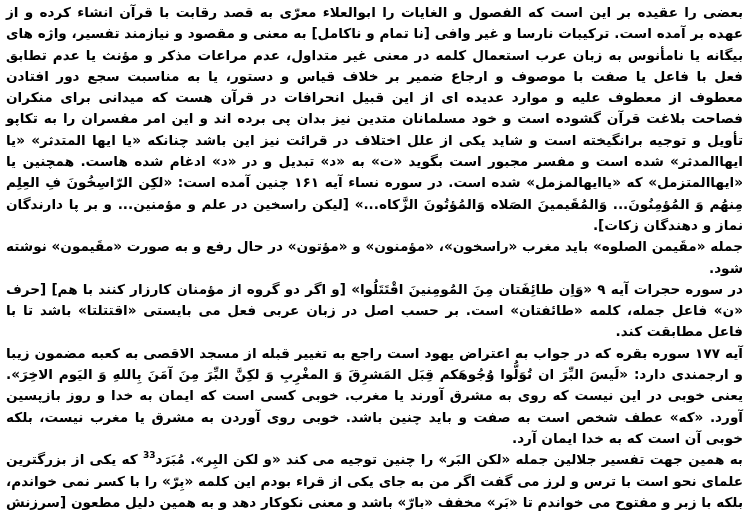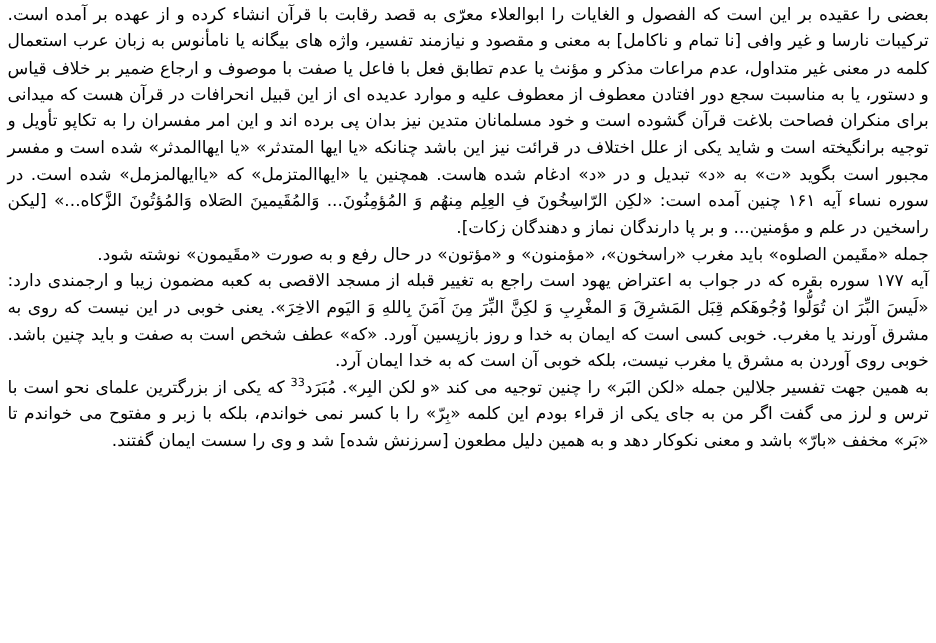--- a/index.html
+++ b/index.html
@@ -18,36 +18,38 @@
     height: 514px;
     padding: 2px 6px 3px 6px;
     direction: rtl;
     unicode-bidi: embed;
     font-family: "DejaVu Sans", sans-serif;
     font-size: 13.6px;
     line-height: 21.3px;
     color: #000000;
     text-align: justify;
     text-justify: inter-word;
+    font-weight: bold;
   }
   .page p {
     margin: 0;
     padding: 0;
   }
   sup.footnote {
     font-size: 9px;
     line-height: 0;
     vertical-align: super;
   }
 </style>
 </head>
 <body>
 
 <div class="page">
   <p>بعضی را عقیده بر این است که الفصول و الغایات را ابوالعلاء معرّی به قصد رقابت با قرآن انشاء کرده و از عهده بر آمده است. ترکیبات نارسا و غیر وافی [نا تمام و ناکامل] به معنی و مقصود و نیازمند تفسیر، واژه های بیگانه یا نامأنوس به زبان عرب استعمال کلمه در معنی غیر متداول، عدم مراعات مذکر و مؤنث یا عدم تطابق فعل با فاعل یا صفت با موصوف و ارجاع ضمیر بر خلاف قیاس و دستور، یا به مناسبت سجع دور افتادن معطوف از معطوف علیه و موارد عدیده ای از این قبیل انحرافات در قرآن هست که میدانی برای منکران فصاحت بلاغت قرآن گشوده است و خود مسلمانان متدین نیز بدان پی برده اند و این امر مفسران را به تکاپو تأویل و توجیه برانگیخته است و شاید یکی از علل اختلاف در قرائت نیز این باشد چنانکه «یا ایها المتدثر» «یا ایهاالمدثر» شده است و مفسر مجبور است بگوید «ت» به «د» تبدیل و در «د» ادغام شده هاست. همچنین یا «ایهاالمتزمل» که «یاایهالمزمل» شده است. در سوره نساء آیه ۱۶۱ چنین آمده است: «لکِن الرّاسِخُونَ فِ العِلِم مِنهُم وَ المُؤمِنُونَ... وَالمُقَیمینَ الصَلاه وَالمُؤتُونَ الزَّکاه...» [لیکن راسخین در علم و مؤمنین... و بر پا دارندگان نماز و دهندگان زکات].</p>
 
   <p>جمله «مقَیمن الصلوه» باید مغرب «راسخون»، «مؤمنون» و «مؤتون» در حال رفع و به صورت «مقَیمون» نوشته شود.</p>
 
+  <p>در سوره حجرات آیه ۹  «وَاِن طائِفَتان مِنَ المُومِنینَ اقْتَتَلُوا» [و اگر دو گروه از مؤمنان کارزار کنند با هم] [حرف «ن» فاعل جمله، کلمه «طائفتان» است. بر حسب اصل در زبان عربی فعل می بایستی «اقتتلتا» باشد تا با فاعل مطابقت کند.</p>
 
   <p>آیه ۱۷۷ سوره بقره که در جواب به اعتراض یهود است راجع به تغییر قبله از مسجد الاقصی به کعبه مضمون زیبا و ارجمندی دارد: «لَیسَ البِّرَ ان تُوَلُّوا وُجُوهَکم قِبَل المَشرِقَ وَ المغْرِبِ وَ لکِنَّ البِّرَ مِنَ آمَنَ بِاللهِ وَ الیَوم الاخِرَ». یعنی خوبی در این نیست که روی به مشرق آورند یا مغرب. خوبی کسی است که ایمان به خدا و روز بازپسین آورد. «که» عطف شخص است به صفت و باید چنین باشد. خوبی روی آوردن به مشرق یا مغرب نیست، بلکه خوبی آن است که به خدا ایمان آرد.</p>
 
   <p><span>به همین جهت تفسیر جلالین جمله «لکن البَر» را چنین توجیه می کند «و لکن البِر». مُبَرَد</span><sup class="footnote">33</sup><span> که یکی از بزرگترین علمای نحو است با ترس و لرز می گفت اگر من به جای یکی از قراء بودم این کلمه «بِرّ» را با کسر نمی خواندم، بلکه با زبر و مفتوح می خواندم تا «بَر» مخفف «بارّ» باشد و معنی نکوکار دهد و به همین دلیل مطعون [سرزنش شده] شد و وی را سست ایمان گفتند.</span></p>
 </div>
 
 </body></html>

